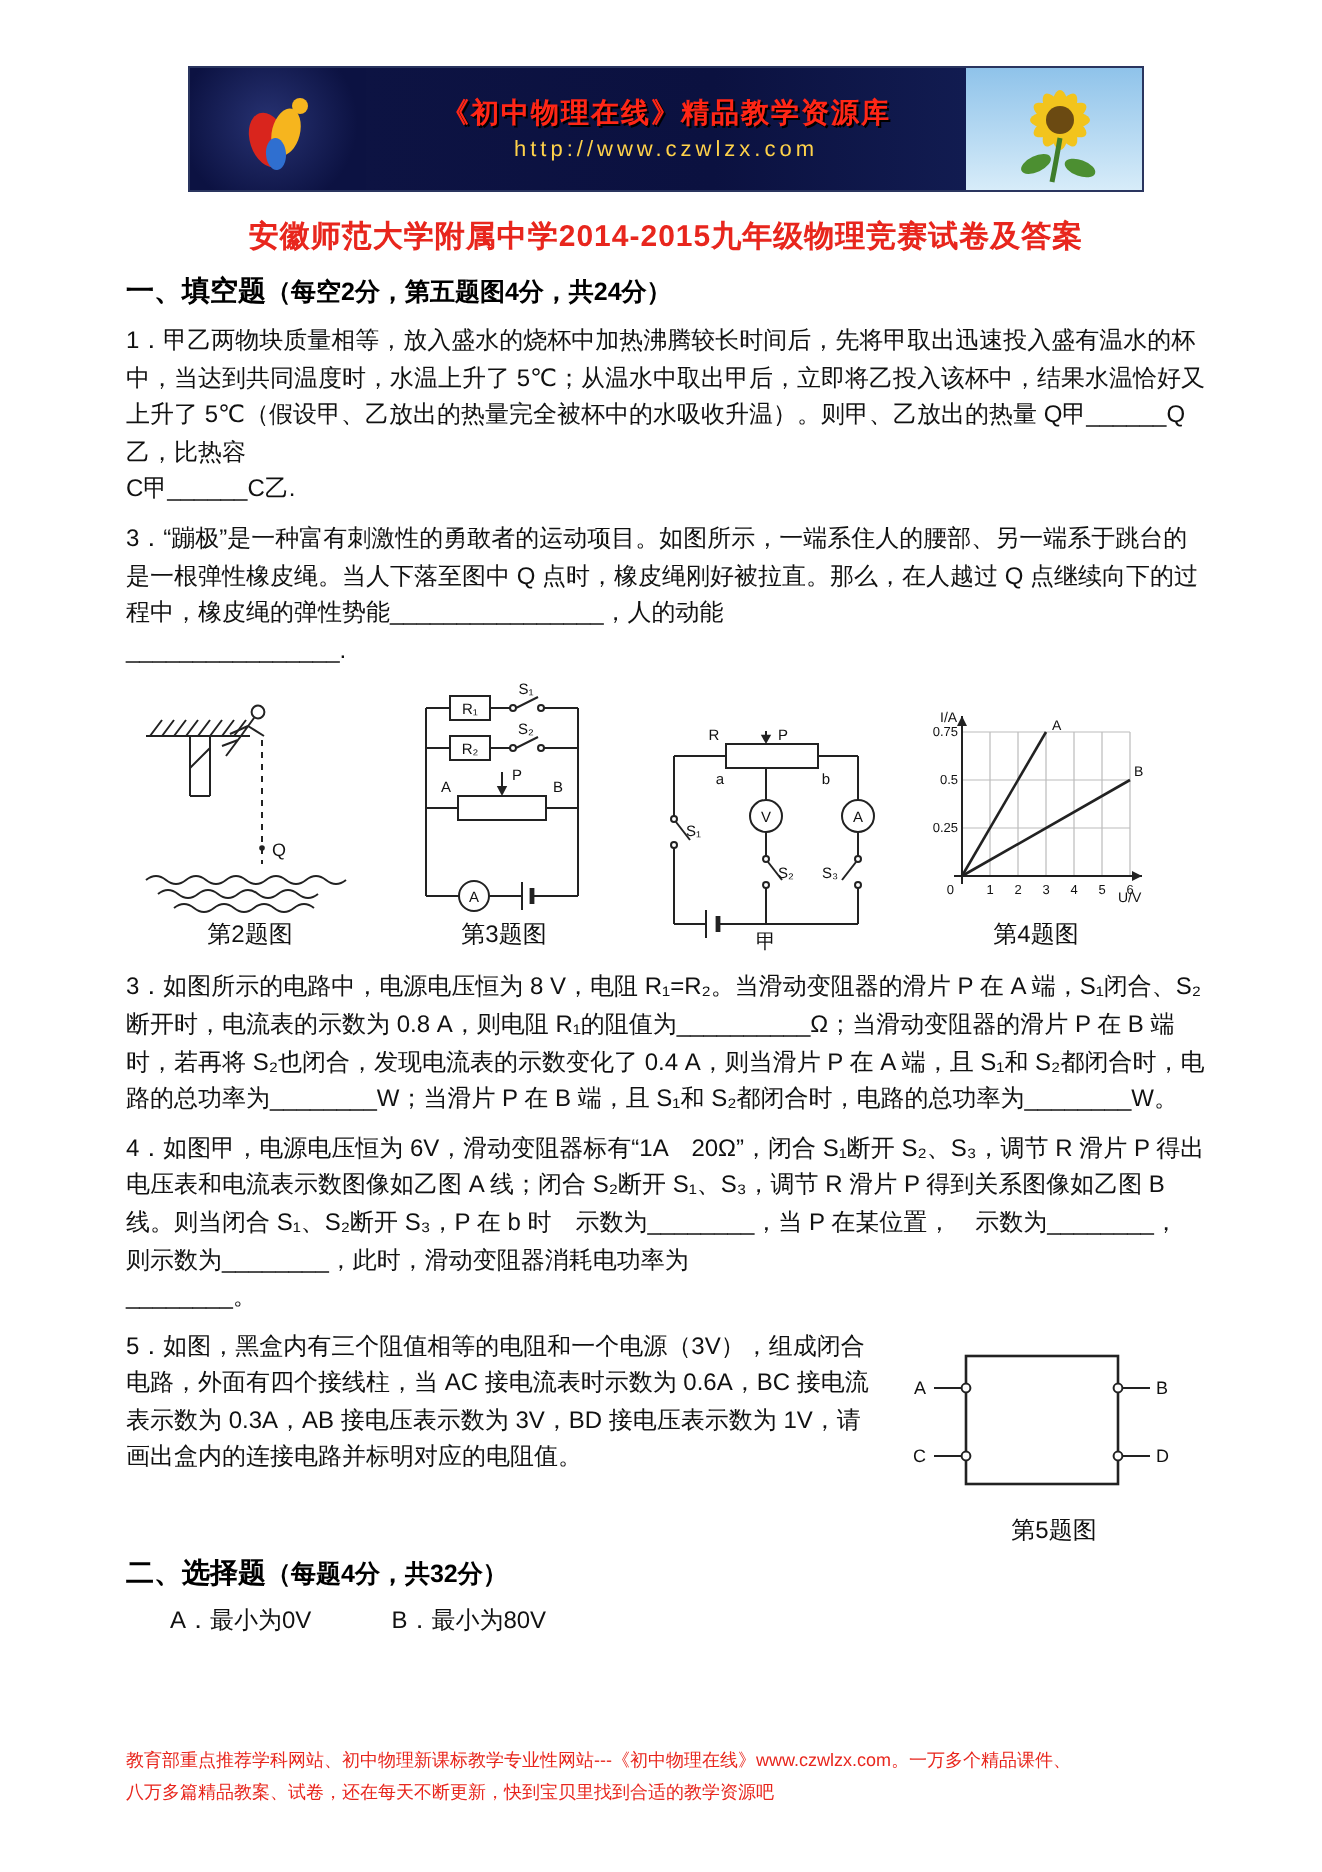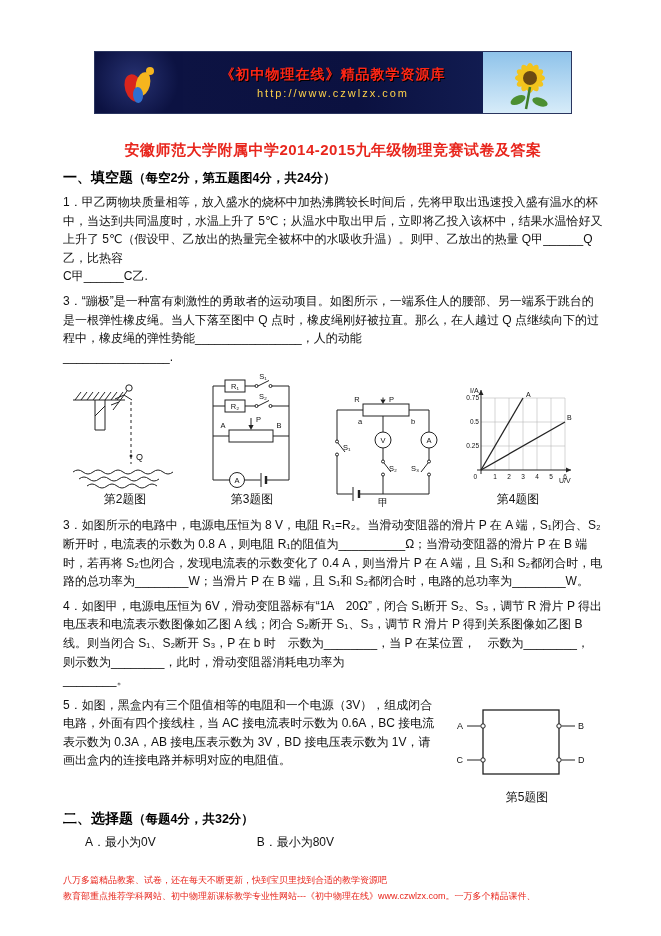--- a/index.html
+++ b/index.html
@@ -1,45 +1,45 @@
 <!DOCTYPE html>
 <html><head>
 <meta charset="utf-8">
 <style>
   html,body{margin:0;padding:0;background:#ffffff;}
   .page{position:relative;width:661px;height:936px;background:#fff;overflow:hidden;
     font-family:"Liberation Sans","DejaVu Sans",sans-serif;color:#111;
     padding:33px 58px 0 63px;box-sizing:border-box;}
   
-  .banner{width:476px;height:61px;margin:18px auto;display:flex;align-items:stretch;
+  .banner{width:476px;height:61px;margin:0 auto;display:flex;align-items:stretch;
     background:linear-gradient(90deg,#0e1444 0%,#0b1140 55%,#16235c 100%);
     border:1px solid #2a355f;overflow:hidden;}
   .banner-left{width:88px;display:flex;align-items:center;justify-content:center;
     background:radial-gradient(circle at 45% 45%,#273272 0%,#0c1242 75%);}
   .banner-center{flex:1;display:flex;flex-direction:column;align-items:center;justify-content:center;gap:3px;}
   .banner-title{color:#ff2616;font-weight:bold;font-size:14px;letter-spacing:1px;text-shadow:1px 1px 0 #000;white-space:nowrap;}
   .banner-url{color:#ffd24a;font-size:11px;letter-spacing:2px;}
   .banner-right{width:88px;display:flex;align-items:center;justify-content:center;
     background:linear-gradient(180deg,#8fc3ea,#d7ecf9);}
   
-  .page-title{margin:27px 0 9px;text-align:center;color:#e8261d;font-size:15px;font-weight:bold;letter-spacing:.5px;}
+  .page-title{margin:13px 0 9px;text-align:center;color:#e8261d;font-size:15px;font-weight:bold;letter-spacing:.5px;}
   .section-heading{font-size:14px;font-weight:bold;margin:2px 0 6px;color:#000;}
   .section-heading .note{font-size:12.5px;}
   .question{font-size:12px;line-height:1.55;white-space:pre-wrap;margin:0 0 6px;}
   
   .fig-row{display:flex;align-items:flex-end;gap:20px;margin:2px 0 8px 6px;}
   figure{margin:0;text-align:center;}
   figcaption{font-size:12px;margin-top:1px;color:#111;}
   .fig4-group{display:flex;align-items:flex-end;gap:8px;}
   svg{display:block;}
   svg text{font-family:"Liberation Sans","DejaVu Sans",sans-serif;fill:#111;}
   .q5-row{display:flex;gap:10px;margin-bottom:4px;}
   .q5-text{flex:1;}
   .q5-fig{width:152px;padding-top:8px;}
-  .options{font-size:12px;margin:2px 0 0 22px;display:flex;gap:101px;}
+  .options{font-size:12px;margin:2px 0 0 22px;display:flex;gap:40px;}
   .footer{position:absolute;left:63px;right:46px;bottom:32px;color:#e8261d;font-size:9px;line-height:1.8;}
   .footer p{margin:0;}
 </style>
 </head>
 <body>
 
 <div class="page">
 
   <div class="banner">
     <div class="banner-left">
@@ -258,17 +258,17 @@
   <div class="section-heading">
     <span>二、选择题</span><span class="note">（每题4分，共32分）</span>
   </div>
 
   <div class="options">
     <span>A．最小为0V</span>
     <span>B．最小为80V</span>
   </div>
 
   <div class="footer">
+    <p>教育部重点推荐学科网站、初中物理新课标教学专业性网站---《初中物理在线》www.czwlzx.com。一万多个精品课件、</p>
     <p>八万多篇精品教案、试卷，还在每天不断更新，快到宝贝里找到合适的教学资源吧</p>
-    <p>教育部重点推荐学科网站、初中物理新课标教学专业性网站---《初中物理在线》www.czwlzx.com。一万多个精品课件、</p>
   </div>
 
 </div>
 
 </body></html>

